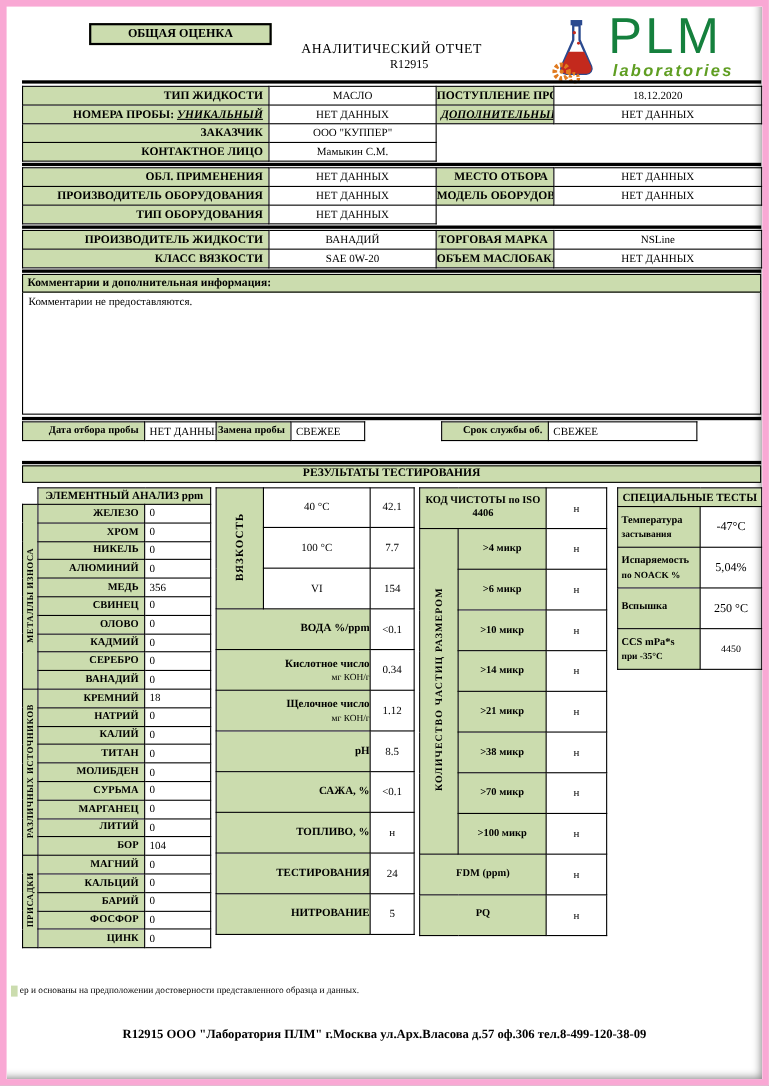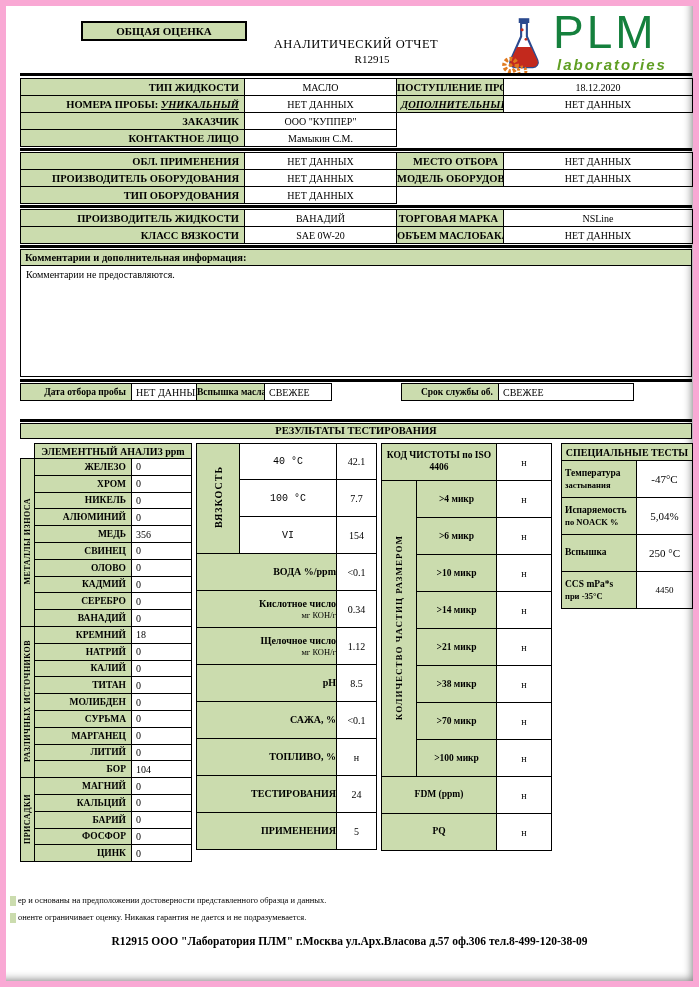--- a/index.html
+++ b/index.html
@@ -49,21 +49,21 @@
   .f8{font-size:8px;letter-spacing:.5px;}
   .f9{font-size:9px;}
   .f10{font-size:10px;}
 
   
   td.ehead{font-size:10px;}
   td.elbl{font-size:9.5px;}
   td.eval{font-size:10px;}
 
   
-  td.vsub{text-align:center;font-size:10px;font-family:Liberation Mono, monospace;}
+  td.vsub{text-align:center;font-size:10px;}
   td.tlbl{background:var(--green);font-weight:bold;font-size:10px;text-align:right;line-height:1.2;}
   .tsub{font-size:8.5px;font-weight:normal;}
 
   
   td.phead{font-size:9.5px;line-height:1.25;}
   td.plbl{font-size:9.5px;}
 
   
   td.shead{font-size:10px;}
   td.slbl{background:var(--green);font-weight:bold;font-size:9.5px;text-align:left;padding-left:3px;line-height:1.25;}
@@ -206,21 +206,21 @@
         <col style="width:67px">
         <col style="width:70px">
         <col style="width:97px">
         <col style="width:135px">
         <col style="width:59px">
       </colgroup>
     <tbody>
         <tr style="height:17px">
       <td class="lbl" style="font-size:9.5px">Дата отбора пробы</td>
       <td class="valL">НЕТ ДАННЫХ</td>
-      <td class="lbl" style="font-size:9.5px">Вспышка масла</td>
+      <td class="lbl" style="font-size:9.5px">Замена пробы</td>
       <td class="valL">СВЕЖЕЕ</td>
       <td class="empty"></td>
       <td class="lbl" style="font-size:9.5px">Срок службы об.</td>
       <td class="valL">СВЕЖЕЕ</td>
       <td class="empty"></td>
     </tr>
   </tbody>
     </table>
 
   <div class="abs results-bar">РЕЗУЛЬТАТЫ ТЕСТИРОВАНИЯ</div>
@@ -402,21 +402,21 @@
     </tr>
     <tr style="height:37px">
       <td class="tlbl" colspan="2">
             <div>ТЕСТИРОВАНИЯ</div>
             <div class="tsub"></div>
           </td>
       <td class="val">24</td>
     </tr>
     <tr style="height:37px">
       <td class="tlbl" colspan="2">
-            <div>ПРИМЕНЕНИЯ</div>
+            <div>НИТРОВАНИЕ</div>
             <div class="tsub"></div>
           </td>
       <td class="val">5</td>
     </tr>
   </tbody>
     </table>
 
   <table style="left:375px;top:437px;width:170px">
     <colgroup>
         <col style="width:35px">
@@ -509,16 +509,15 @@
       <td class="slbl">
             <div>CCS mPa*s</div>
             <div class="ssub">при -35°C</div>
           </td>
       <td class="val small">4450</td>
     </tr>
   </tbody>
     </table>
 
   <div class="disc" style="top:889px"><span class="chip"></span><span>ер и основаны на предположении достоверности представленного образца и данных.</span></div>
-  <div class="disc" style="top:906px"><span class="chip"></span><span>оненте ограничивает оценку. Никакая гарантия не дается и не подразумевается.</span></div>
   <div class="address">R12915 ООО "Лаборатория ПЛМ" г.Москва ул.Арх.Власова д.57 оф.306 тел.8-499-120-38-09</div>
 
 </div>
 
 </body></html>

